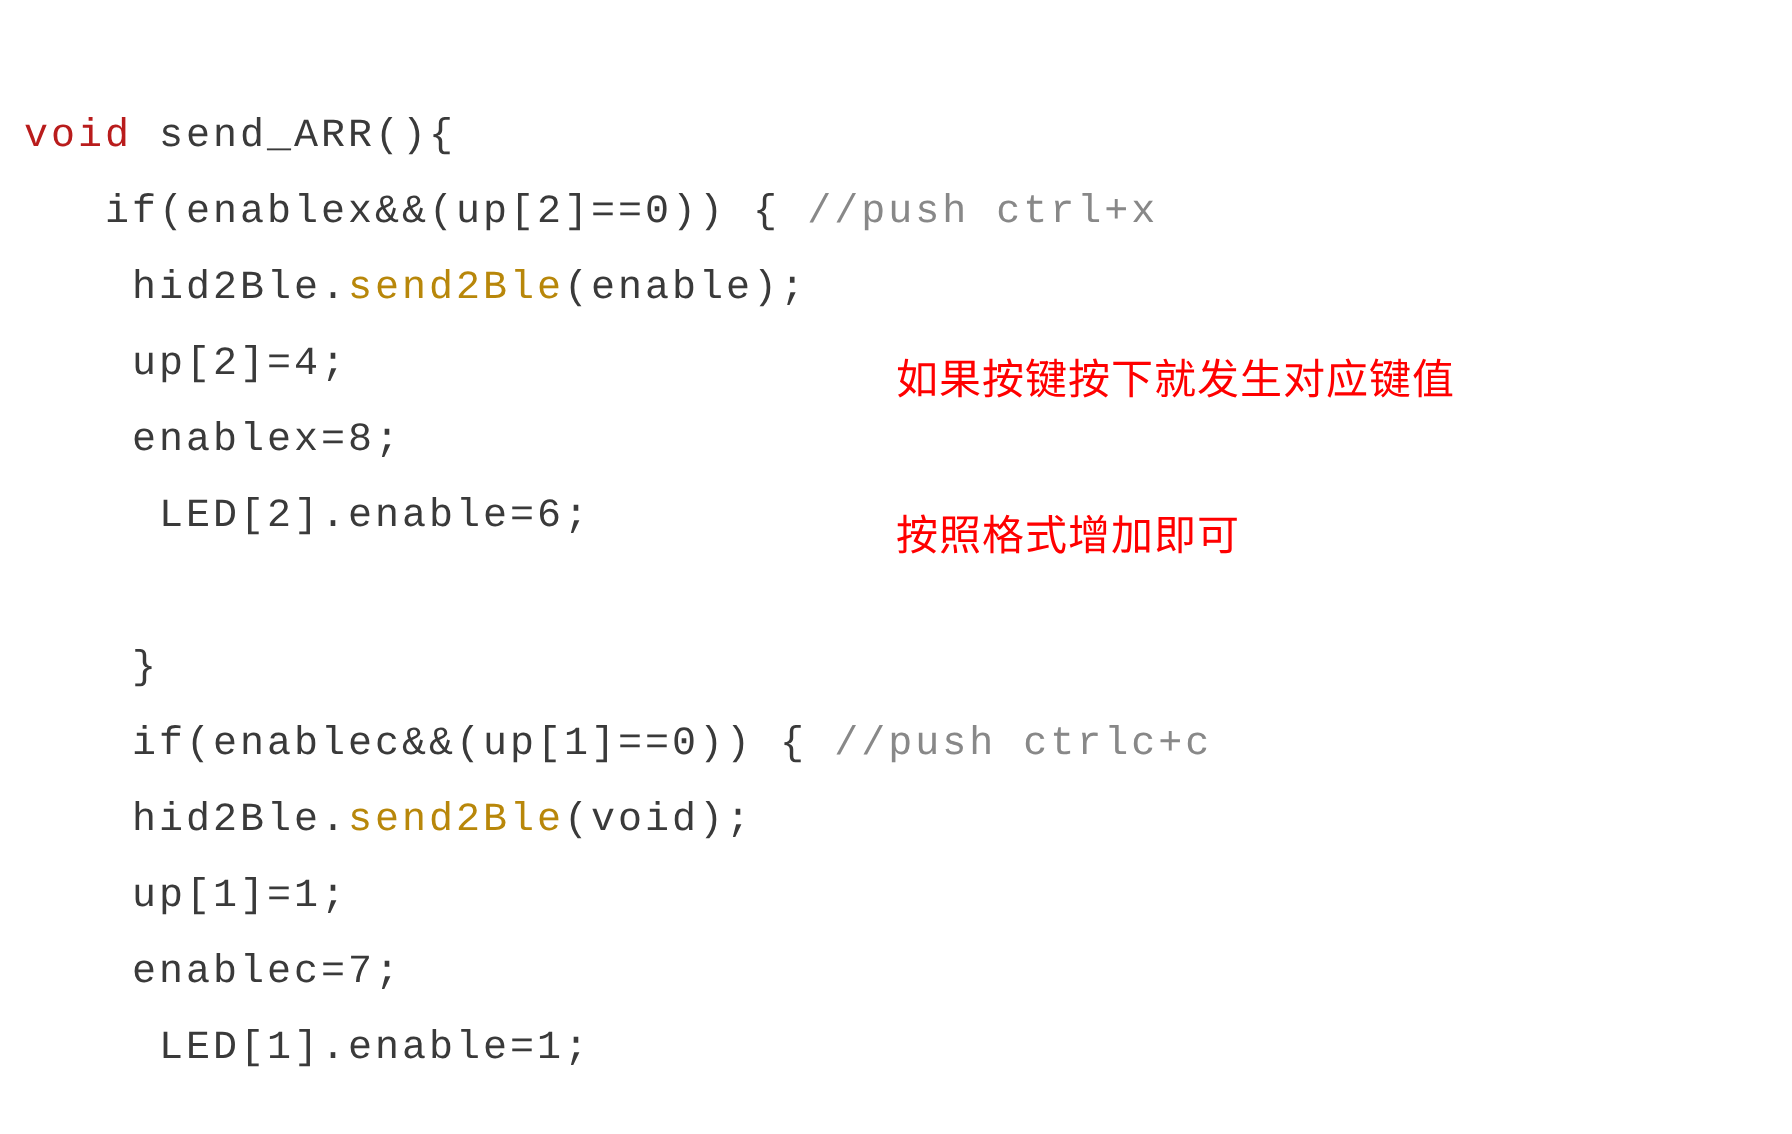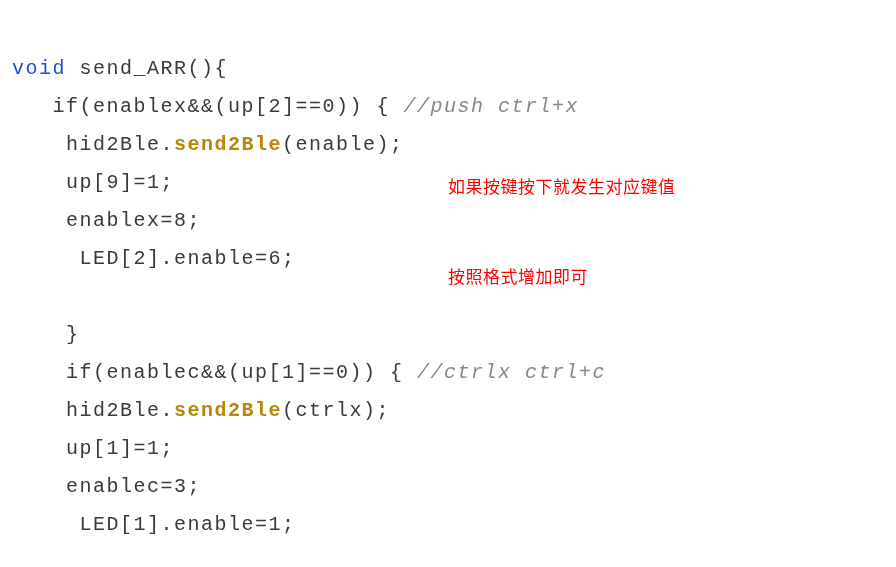--- a/index.html
+++ b/index.html
@@ -12,46 +12,46 @@
     letter-spacing: 1.5px;
     color: #3a3a3a;
     width: 896px;
     height: 567px;
     box-sizing: border-box;
     position: relative;
   }
   .code {
     white-space: pre;
   }
-  .kw { color: #1d4ed8; }      
-  .fn { color: #b8870a; font-weight: bold; }      
-  .cm { color: #888888; font-style: italic; }      
+  .kw { color: #b91c1c; }      
+  .fn { color: #b8870a; }      
+  .cm { color: #888888; }      
   .note {
     position: absolute;
     color: #ff0000;
     font-family: "Microsoft YaHei", "Noto Sans CJK SC", sans-serif;
-    font-size: 17px;
+    font-size: 21px;
     letter-spacing: 0.5px;
   }
   .note1 { top: 170px; left: 448px; }
-  .note2 { top: 260px; left: 448px; text-align: right; }
+  .note2 { top: 248px; left: 448px; text-align: right; }
 </style>
 </head>
 <body>
 
 <div class="code">
 <span><span class="kw">void</span><span> send_ARR(){</span></span>
 <span><span>   if(enablex&amp;&amp;(up[2]==0)) { </span><span class="cm">//push ctrl+x</span></span>
 <span><span>    hid2Ble.</span><span class="fn">send2Ble</span><span>(enable);</span></span>
-<span>    up[9]=1;</span>
+<span>    up[2]=4;</span>
 <span>    enablex=8;</span>
 <span>     LED[2].enable=6;</span>
 <span></span>
 <span>    }</span>
-<span><span>    if(enablec&amp;&amp;(up[1]==0)) { </span><span class="cm">//ctrlx ctrl+c</span></span>
-<span><span>    hid2Ble.</span><span class="fn">send2Ble</span><span>(ctrlx);</span></span>
+<span><span>    if(enablec&amp;&amp;(up[1]==0)) { </span><span class="cm">//push ctrlc+c</span></span>
+<span><span>    hid2Ble.</span><span class="fn">send2Ble</span><span>(void);</span></span>
 <span>    up[1]=1;</span>
-<span>    enablec=3;</span>
+<span>    enablec=7;</span>
 <span>     LED[1].enable=1;</span>
 </div>
 
 <div class="note note1">如果按键按下就发生对应键值</div>
 <div class="note note2">按照格式增加即可</div>
 
 </body></html>

